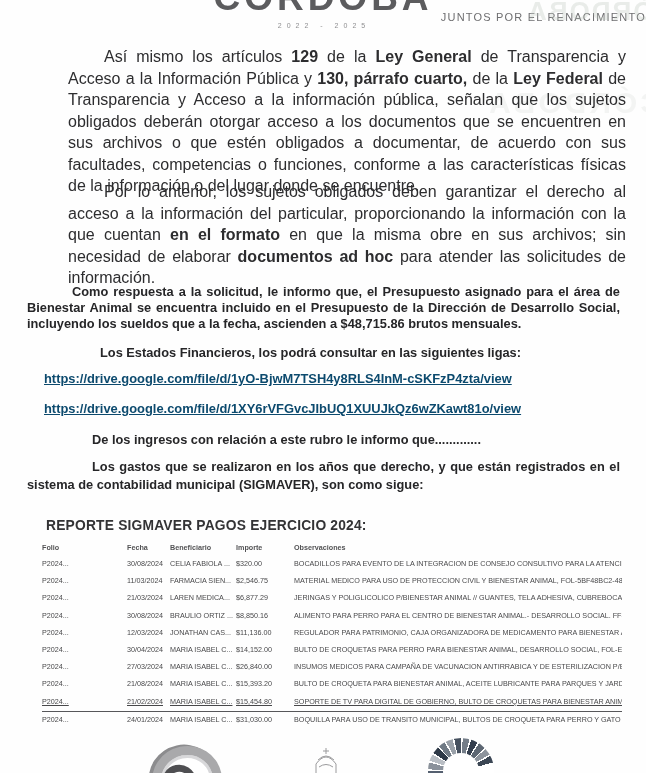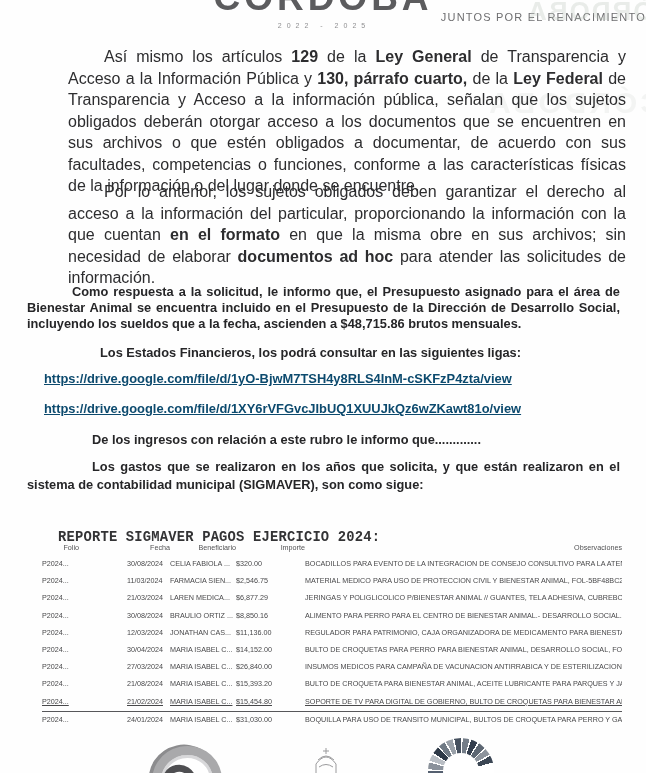--- a/index.html
+++ b/index.html
@@ -44,34 +44,34 @@
 
   .doclink {
     position:absolute; left:44px; font-size:12.9px; font-weight:bold;
     color:#0c4a6e; text-decoration:underline; cursor:pointer;
   }
   #link1 { top:371px; }
   #link2 { top:401px; }
 
   
   .table-title {
-    position:absolute; left:42px; top:514px; margin:16px;
-    font-size:13.8px; font-weight:bold; letter-spacing:0.2px; color:#333335;font-family:Liberation Mono, monospace;
+    position:absolute; left:42px; top:514px; margin:4px;
+    font-size:13.8px; font-weight:bold; letter-spacing:0.2px; color:#333335;
   }
   .sigtable {
     position:absolute; left:42px; top:543px; right:24px;
     font-size:7.2px; color:#48484a;
   }
   .trow { display:flex; align-items:flex-start; height:17.2px; }
-  .thead { font-weight:normal; color:#525254; height:16px;text-align:right; }
+  .thead { font-weight:bold; color:#525254; height:16px; }
   .trow span { white-space:nowrap; overflow:hidden; }
   .c-folio { width:37px; }
   .c-fecha { width:43px;padding-left:48px; }
   .c-benef { width:66px; }
-  .c-imp   { width:69px; }
+  .c-imp   { width:58px; }
   .c-obs   { flex:1; }
   .trow.u  { text-decoration:underline; height:14.5px; margin-bottom:2.7px;
              border-bottom:1.2px solid #57575a; }
 
   
   .shell {
     position:absolute; left:152px; top:746px; width:52px; height:50px;
     border-radius:50%; border:9px solid #a9a9ab;
     box-shadow: inset 0 0 0 3px #d8d8da, -3px -2px 0 0 #8c8c8e;
     transform:rotate(-12deg); background:#fff;
@@ -117,21 +117,21 @@
 
   <p class="para normal" id="p1"><span>Así mismo los artículos </span><span style="font-weight: bold;">129</span><span> de la </span><span style="font-weight: bold;">Ley General</span><span> de Transparencia y Acceso a la Información Pública y </span><span style="font-weight: bold;">130, párrafo cuarto,</span><span> de la </span><span style="font-weight: bold;">Ley Federal</span><span> de Transparencia y Acceso a la información pública, señalan que los sujetos obligados deberán otorgar acceso a los documentos que se encuentren en sus archivos o que estén obligados a documentar, de acuerdo con sus facultades, competencias o funciones, conforme a las características físicas de la información o del lugar donde se encuentre.</span></p>
   <p class="para normal" id="p2"><span>Por lo anterior, los sujetos obligados deben garantizar el derecho al acceso a la información del particular, proporcionando la información con la que cuentan </span><span style="font-weight: bold;">en el formato</span><span> en que la misma obre en sus archivos; sin necesidad de elaborar </span><span style="font-weight: bold;">documentos ad hoc</span><span> para atender las solicitudes de información.</span></p>
   <p class="para boldblock" id="p3">Como respuesta a la solicitud, le informo que, el Presupuesto asignado para el área de Bienestar Animal se encuentra incluido en el Presupuesto de la Dirección de Desarrollo Social, incluyendo los sueldos que a la fecha, ascienden a $48,715.86 brutos mensuales.</p>
   <p class="para boldblock" id="p4">Los Estados Financieros, los podrá consultar en las siguientes ligas:</p>
 
   <a class="doclink" id="link1">https://drive.google.com/file/d/1yO-BjwM7TSH4y8RLS4InM-cSKFzP4zta/view</a>
   <a class="doclink" id="link2">https://drive.google.com/file/d/1XY6rVFGvcJIbUQ1XUUJkQz6wZKawt81o/view</a>
 
   <p class="para boldblock" id="p5">De los ingresos con relación a este rubro le informo que.............</p>
-  <p class="para boldblock" id="p6">Los gastos que se realizaron en los años que solicita, y que están realizaron en el sistema de contabilidad municipal (SIGMAVER), son como sigue:</p>
+  <p class="para boldblock" id="p6">Los gastos que se realizaron en los años que derecho, y que están registrados en el sistema de contabilidad municipal (SIGMAVER), son como sigue:</p>
 
   <h2 class="table-title">REPORTE SIGMAVER PAGOS EJERCICIO 2024:</h2>
 
   <div class="sigtable">
     <div class="trow thead">
       <span class="c-folio">Folio</span>
       <span class="c-fecha">Fecha</span>
       <span class="c-benef">Beneficiario</span>
       <span class="c-imp">Importe</span>
       <span class="c-obs">Observaciones</span>

